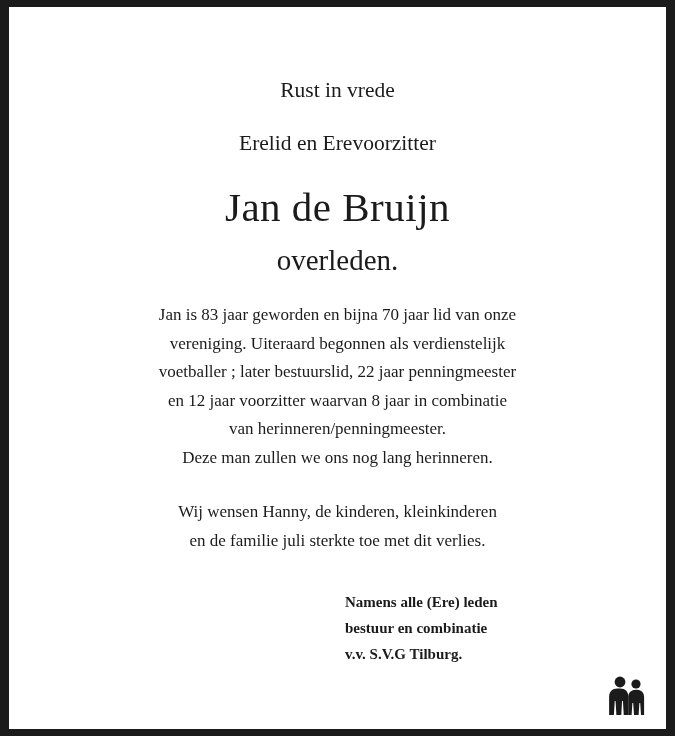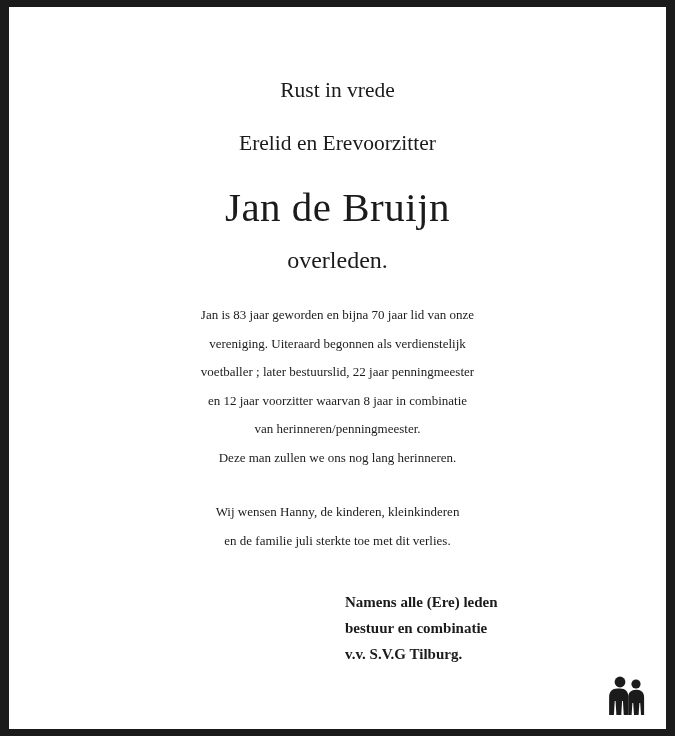--- a/index.html
+++ b/index.html
@@ -47,26 +47,26 @@
     line-height: 28px;
   }
   .name {
     font-size: 41px;
     line-height: 52px;
     margin-top: 24px;
     margin-bottom: 14px;
     letter-spacing: 0.5px;
   }
   .passed {
-    font-size: 24px;
+    font-size: 29px;
     line-height: 26px;
     margin-bottom: 28px;
   }
   .body-par {
-    font-size: 13px;
+    font-size: 17px;
     line-height: 28.5px;
   }
   .body-par.second {
     margin-top: 26px;
   }
   .signature {
     margin-top: 34px;
     text-align: left;
     padding-left: 308px;
     font-weight: bold;

